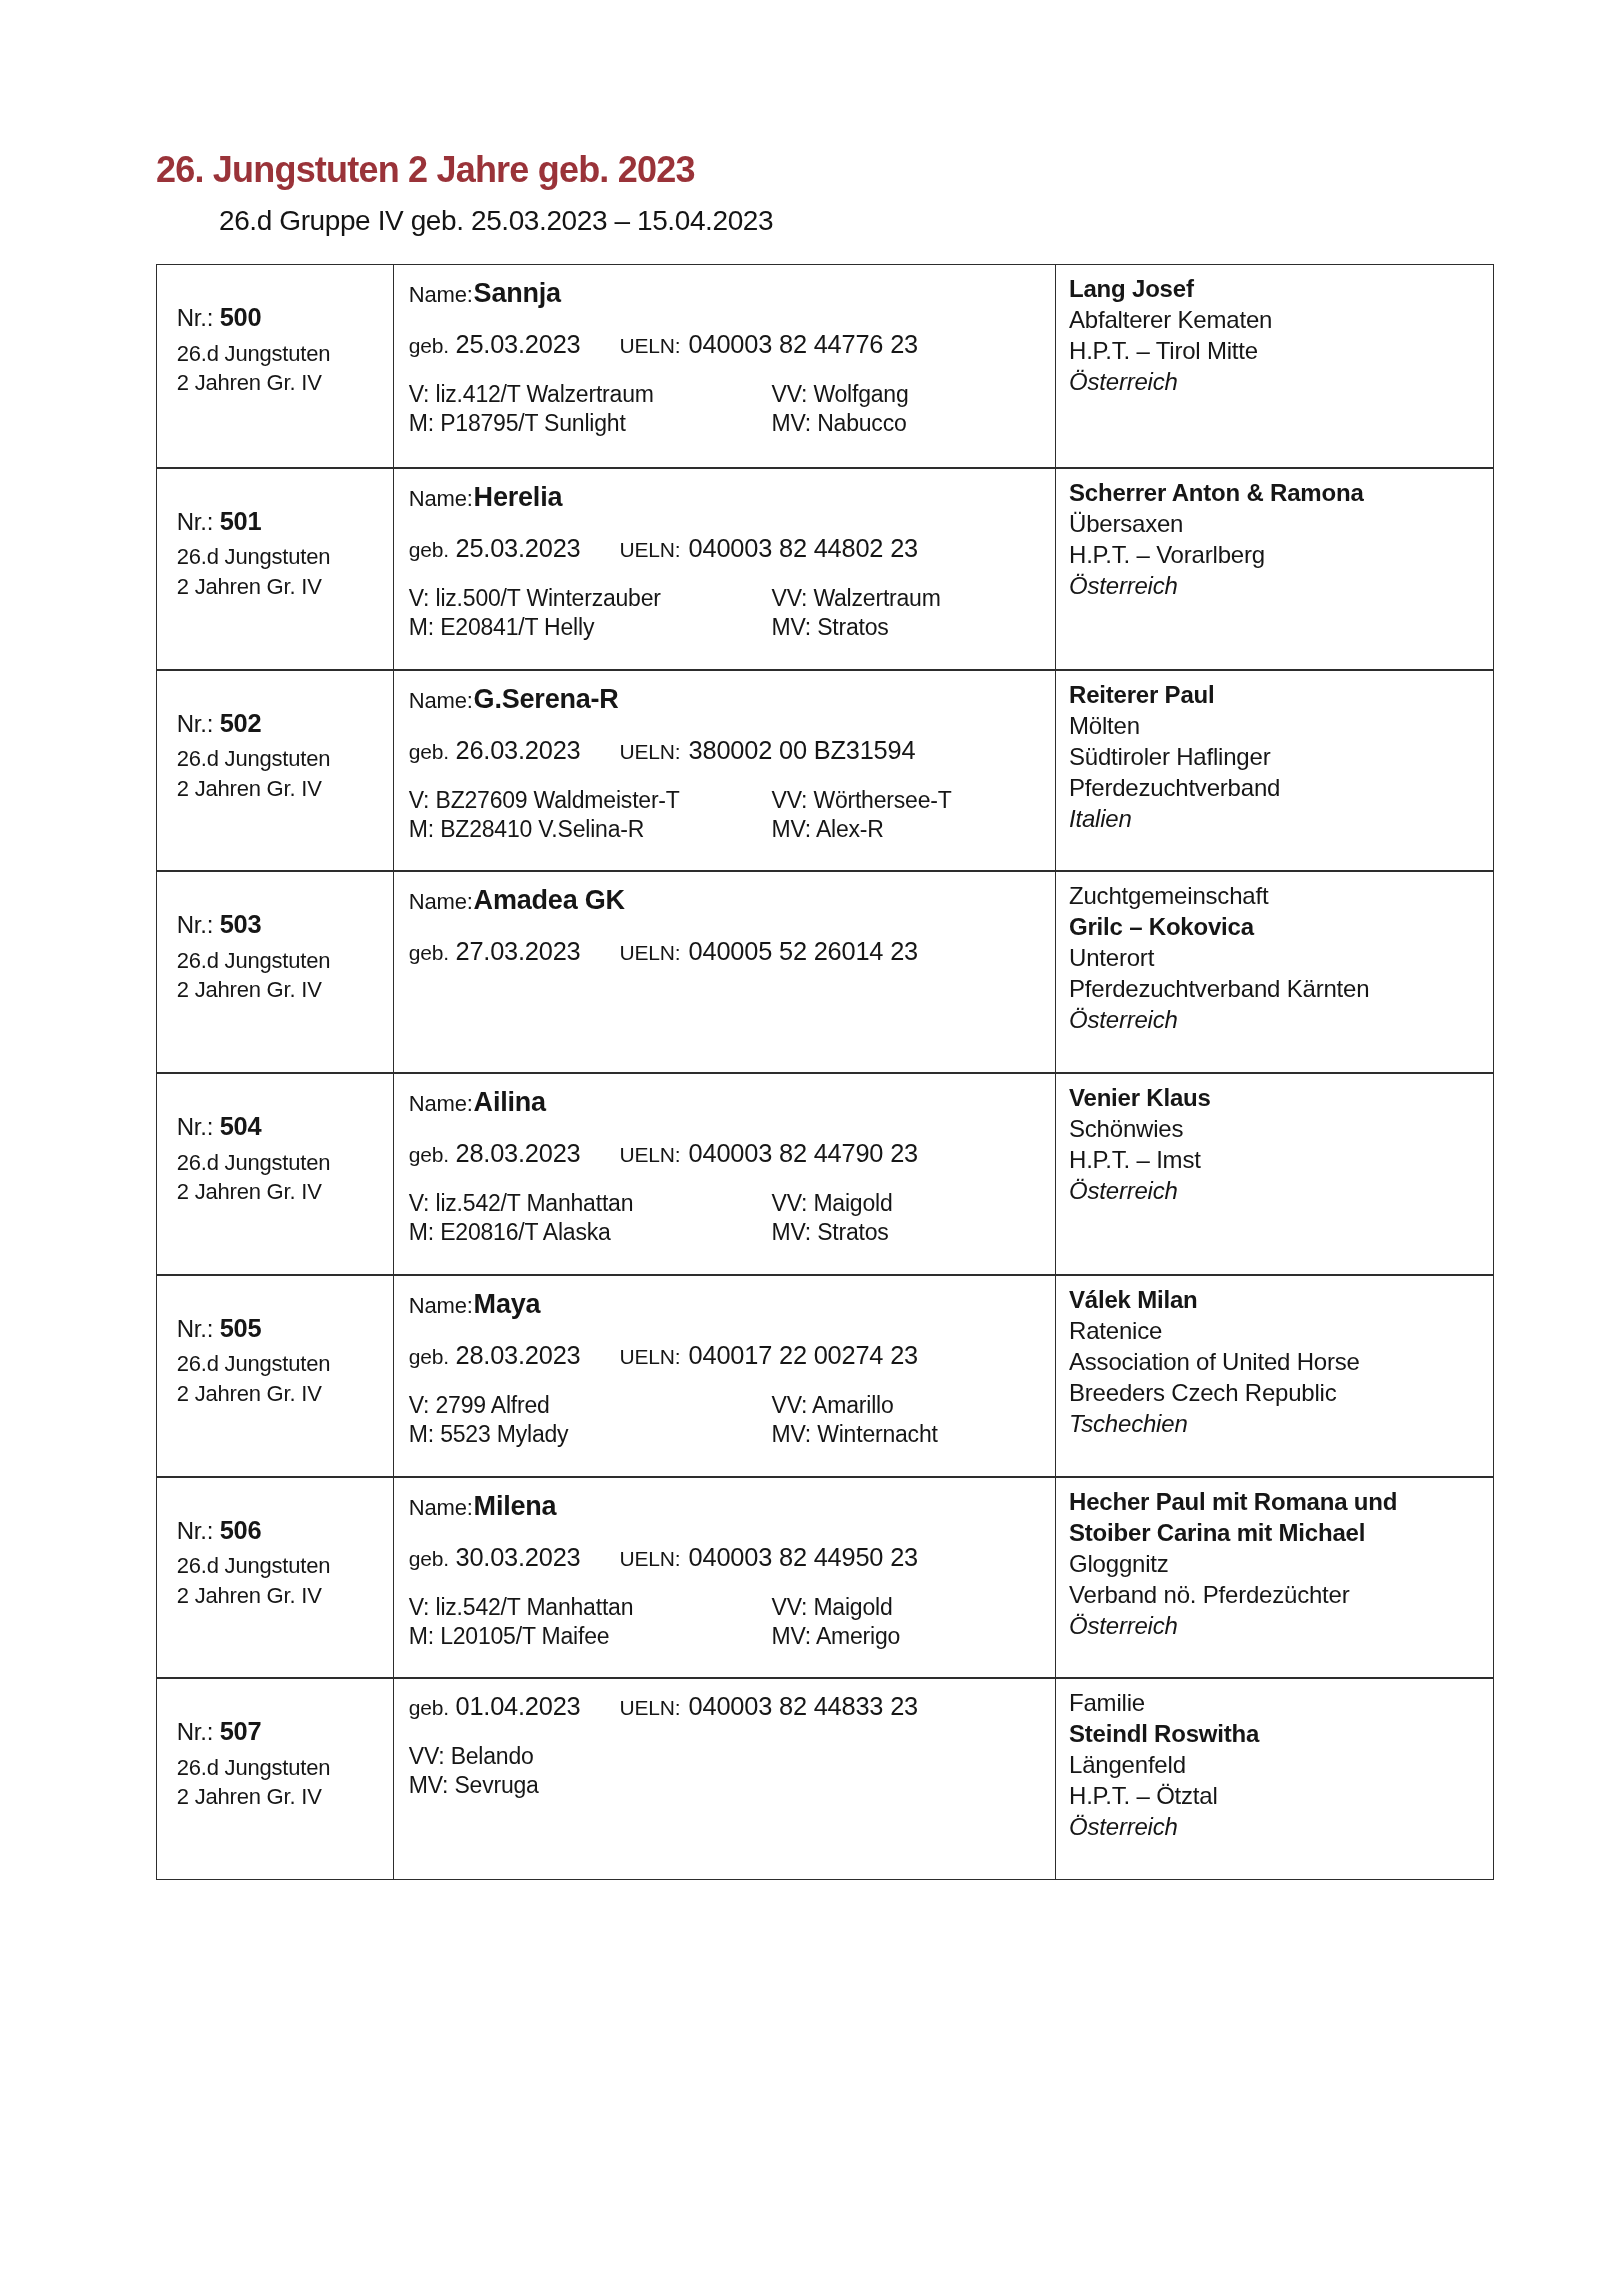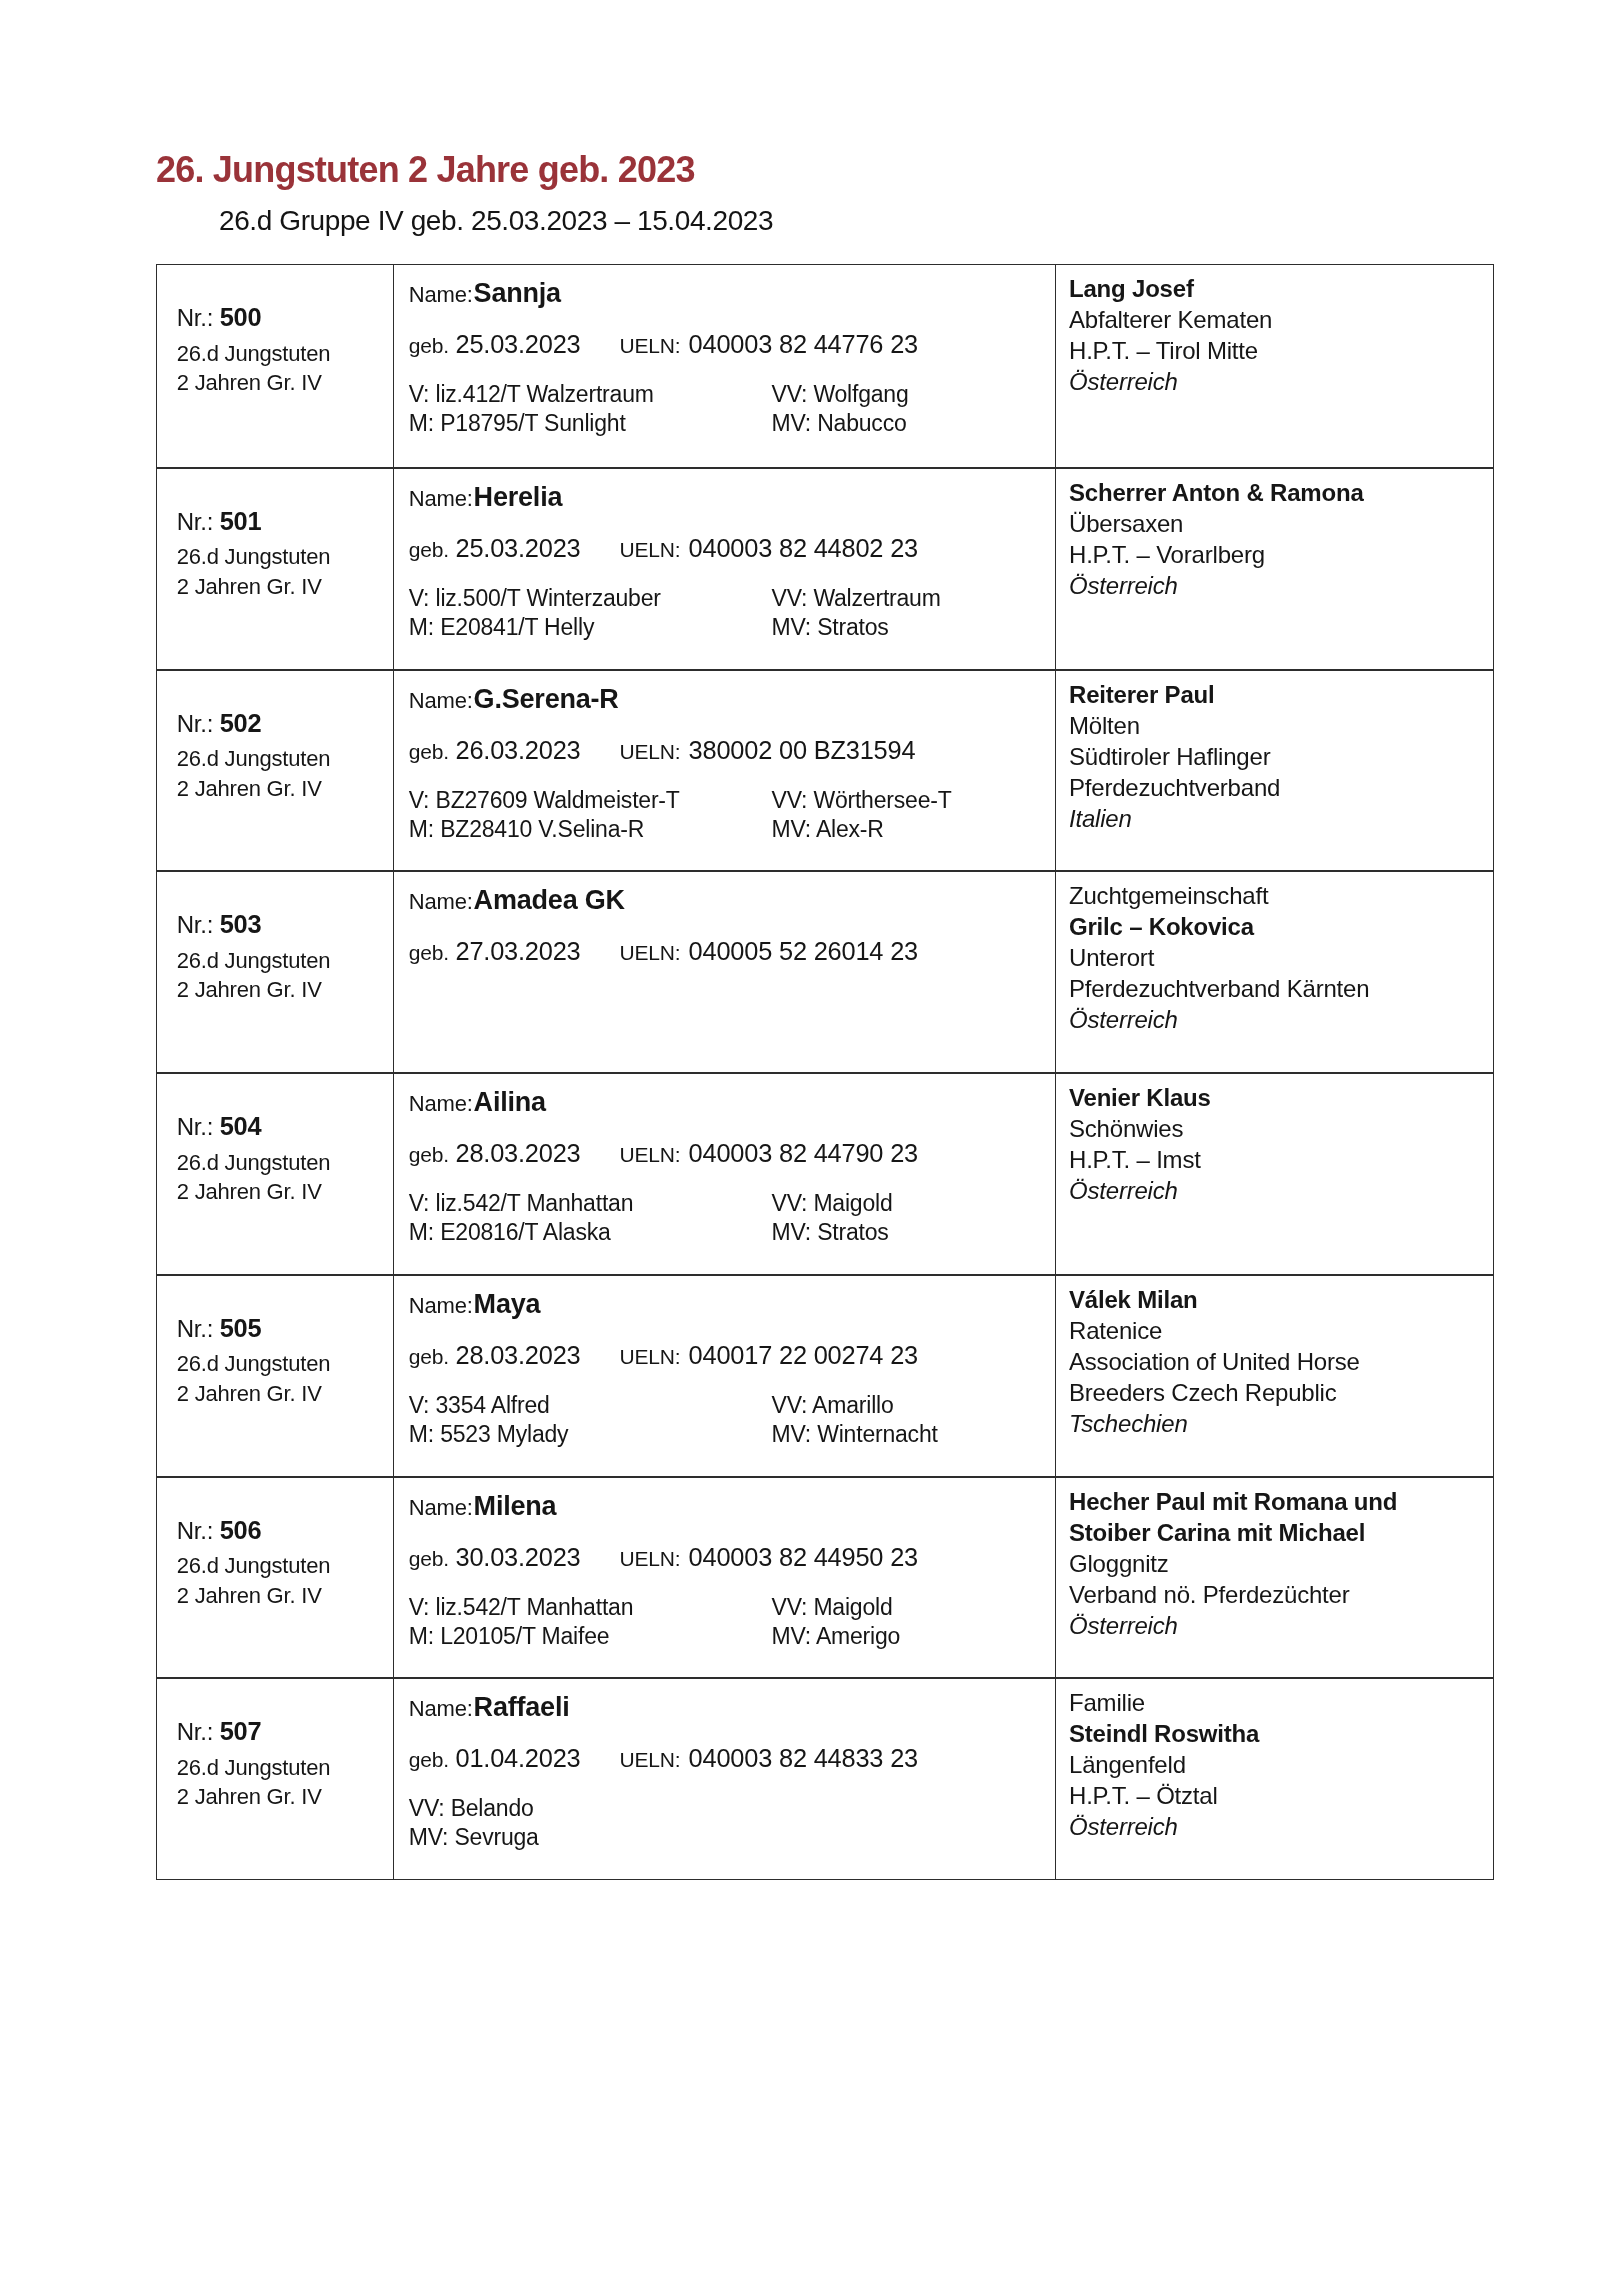--- a/index.html
+++ b/index.html
@@ -250,21 +250,21 @@
     <div class="cell c1">
       <div class="nr-line"><span>Nr.:</span> <span class="nr-value">505</span></div>
       <div class="class-line">26.d Jungstuten</div>
       <div class="class-line">2 Jahren Gr. IV</div>
     </div>
     <div class="cell c2">
       <div class="name-line"><span class="small-label">Name:</span><span class="name-value">Maya</span></div>
       <div class="geb-line"><span>geb.</span><span class="geb-value">28.03.2023</span><span class="ueln-label">UELN:</span><span class="ueln-value">040017 22 00274 23</span></div>
       <div class="pedigree">
         <div class="ped-sire">
-          <div class="ped-line"><span>V:</span> <span>3354 Alfred</span></div>
+          <div class="ped-line"><span>V:</span> <span>2799 Alfred</span></div>
           <div class="ped-line"><span>M:</span> <span>5523 Mylady</span></div>
         </div>
         <div class="ped-dam">
           <div class="ped-line"><span>VV:</span> <span>Amarillo</span></div>
           <div class="ped-line"><span>MV:</span> <span>Winternacht</span></div>
         </div>
       </div>
     </div>
     <div class="cell c3">
           <div class="owner-line bold">Válek Milan</div>
@@ -304,21 +304,20 @@
         </div>
   </div>
 
   <div class="row">
     <div class="cell c1">
       <div class="nr-line"><span>Nr.:</span> <span class="nr-value">507</span></div>
       <div class="class-line">26.d Jungstuten</div>
       <div class="class-line">2 Jahren Gr. IV</div>
     </div>
     <div class="cell c2">
-      <div class="name-line"><span class="small-label">Name:</span><span class="name-value">Raffaeli</span></div>
       <div class="geb-line"><span>geb.</span><span class="geb-value">01.04.2023</span><span class="ueln-label">UELN:</span><span class="ueln-value">040003 82 44833 23</span></div>
       <div class="pedigree">
         <div class="ped-dam">
           <div class="ped-line"><span>VV:</span> <span>Belando</span></div>
           <div class="ped-line"><span>MV:</span> <span>Sevruga</span></div>
         </div>
       </div>
     </div>
     <div class="cell c3">
           <div class="owner-line regular">Familie</div>

